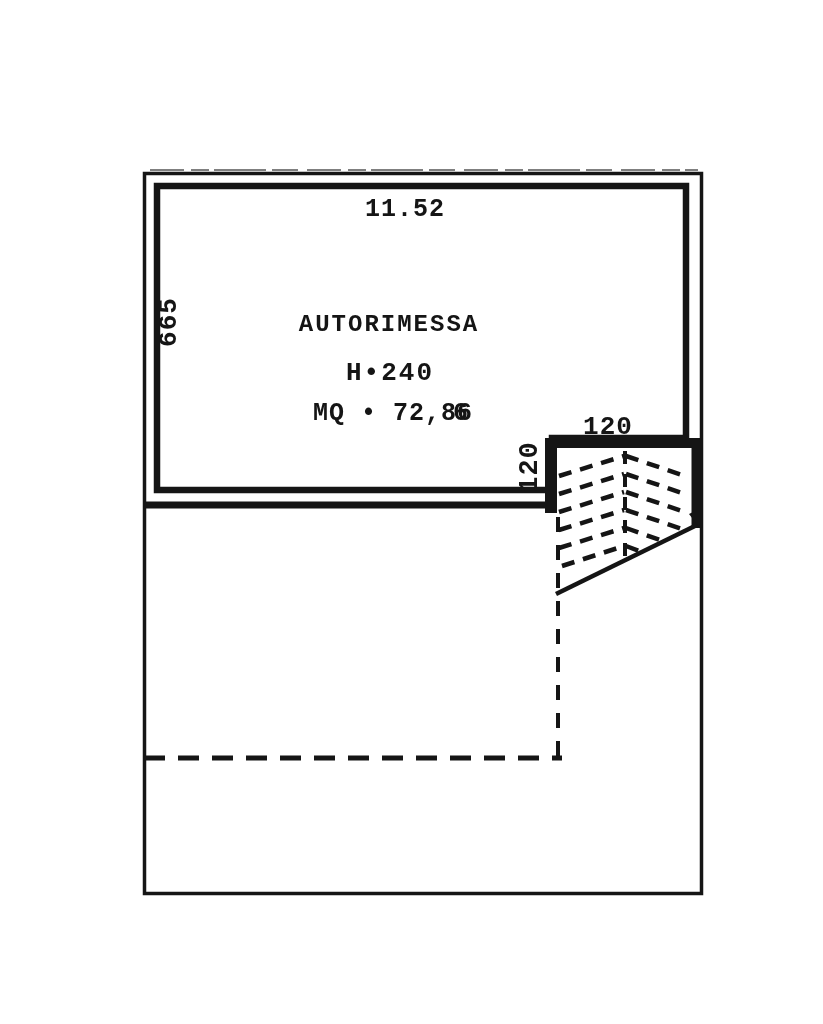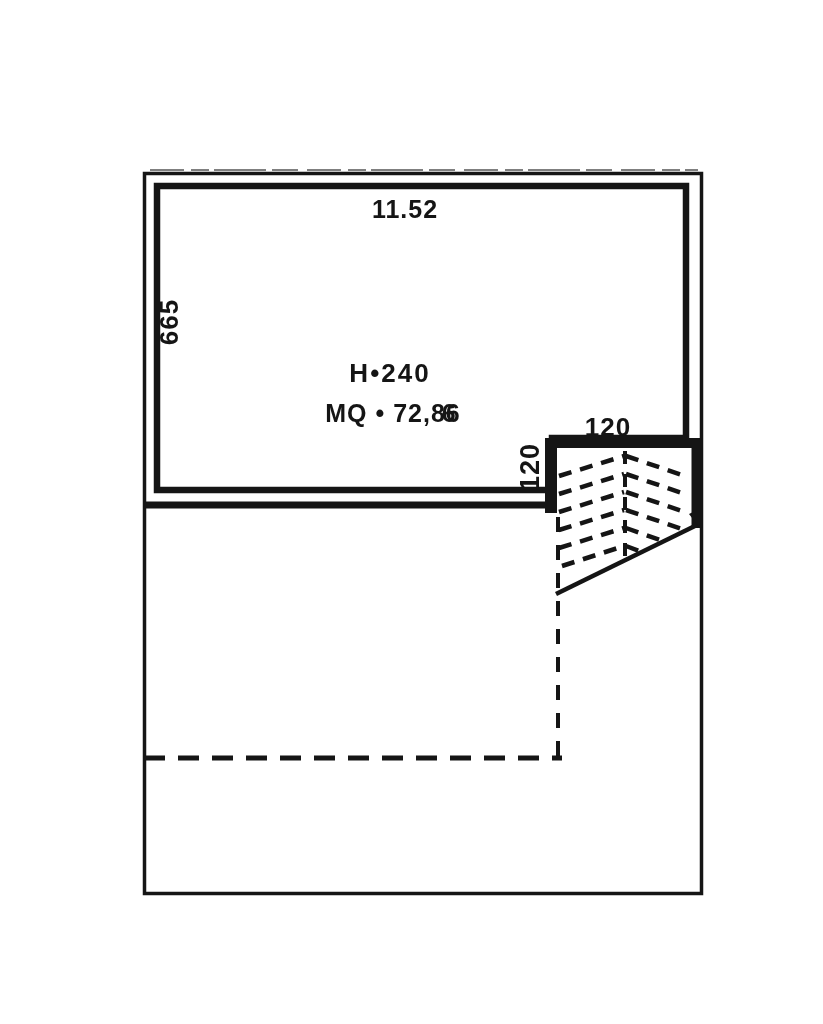--- a/index.html
+++ b/index.html
@@ -4,21 +4,21 @@
 <style>
   :root { --ink: #151515; --paper: #ffffff; }
   * { box-sizing: border-box; }
   html, body { margin: 0; padding: 0; background: var(--paper); }
   .page {
     position: relative;
     width: 823px;
     height: 1024px;
     background: var(--paper);
     overflow: hidden;
-    font-family: Liberation Sans, sans-serif;
+    font-family: Liberation Mono, monospace;
   }
   svg.drawing { position: absolute; inset: 0; }
   .ln { fill: none; stroke: var(--ink); stroke-linecap: butt; }
   .t2  { stroke-width: 2; }
   .t35 { stroke-width: 3.5; }
   .t4  { stroke-width: 4; }
   .t45 { stroke-width: 4.5; }
   .t5  { stroke-width: 5; }
   .t65 { stroke-width: 6.5; }
   .t7  { stroke-width: 7; }
@@ -74,20 +74,21 @@
     <path class="ln t45 dash-hatch" d="M626,456 688,477 M626,474 688,495 M626,492 688,513 M626,510 685,530 M626,528 663,541 M626,546 642,552"></path>
 
     <path class="ln t4 dash-v" d="M558,517 V758"></path>
     <path class="ln t5 dash-h" d="M144,758 H562"></path>
   </svg>
 
   <div class="lbl" style="left:405px; top:209px;">11.52</div>
 
   <div class="lbl rot" style="left:169px; top:322px;">665</div>
 
+  <div class="lbl big" style="left:389px; top:325px;">AUTORIMESSA</div>
 
   <div class="lbl sp2" style="left:390px; top:373px; font-size:26px;">H•240</div>
 
   <div class="lbl" style="left:393px; top:413px;">
     <span>MQ • 72,8</span><span class="overstrike">6</span>
   </div>
 
   <div class="lbl" style="left:608px; top:427px; font-size:26px;">120</div>
 
   <div class="lbl rot" style="left:530px; top:467px; font-size:27px;">120</div>

